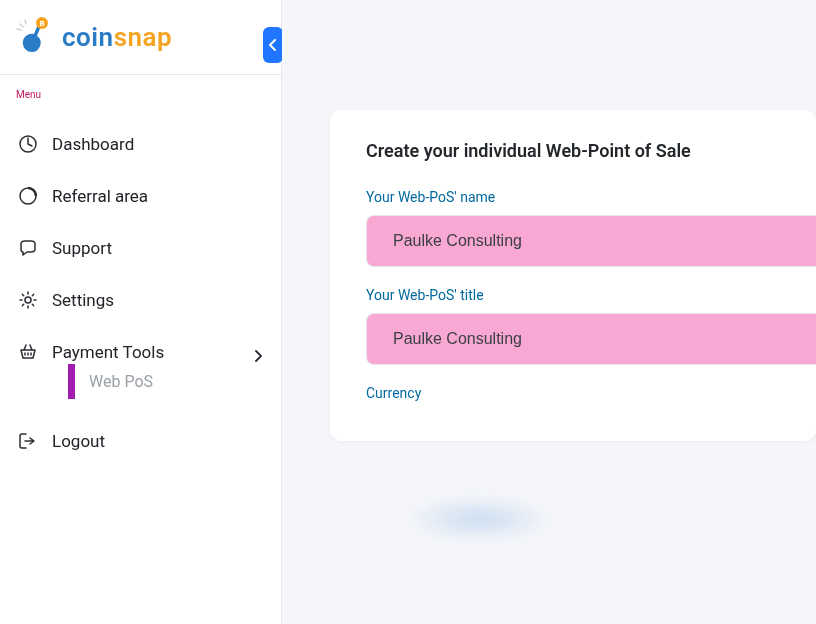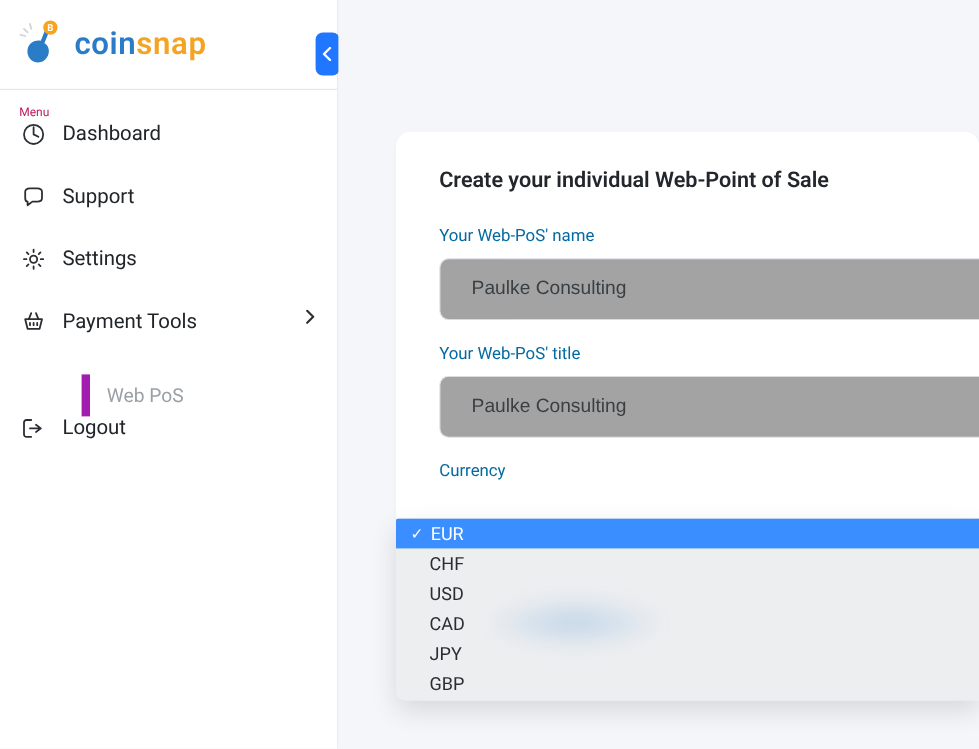--- a/index.html
+++ b/index.html
@@ -63,21 +63,21 @@
     }
 
     .nav {
       padding: 0 8px;
       display: flex;
       flex-direction: column;
     }
 
     .nav-item {
       display: flex;
-      align-items: flex-start;
+      align-items: flex-end;
       gap: 14px;
       height: 52px;
       padding: 0 10px;
       border-radius: 6px;
       cursor: pointer;
       font-size: 17px;
       color: #212529;
     }
     .nav-item .icon {
       width: 20px;
@@ -141,21 +141,21 @@
     }
     .text-input {
       width: 100%;
       height: 52px;
       border: 1px solid #e3e6ea;
       border-radius: 8px 0 0 8px;
       border-right: none;
       padding: 0 26px;
       font-size: 16px;
       color: #3a3f44;
-      background: #a3a3a3;
+      background: #f9a8d4;
     }
 
     .dropdown {
       position: absolute;
       left: 0px;
       right: 0px;
       top: 322px;
       background: #eceef0;
       border-radius: 2px 0 0 8px;
       box-shadow: 0 8px 22px rgba(0,0,0,0.12);
@@ -231,20 +231,29 @@
       <span class="icon">
         <svg width="20" height="20" viewBox="0 0 20 20">
             <circle cx="10" cy="10" r="8" stroke="#2b2e33" stroke-width="1.5" fill="none"></circle>
             <path d="M10 10 L10 4 M10 10 L14 12" stroke="#2b2e33" stroke-width="1.5" stroke-linecap="round"></path>
           </svg>
       </span>
       <span>Dashboard</span>
     </div>
 
 
+    <div class="nav-item">
+      <span class="icon">
+        <svg width="20" height="20" viewBox="0 0 20 20">
+            <circle cx="10" cy="10" r="8" stroke="#2b2e33" stroke-width="1.5" fill="none"></circle>
+            <path d="M10 2 A8 8 0 0 1 18 10" stroke="#2b2e33" stroke-width="2.5" fill="none"></path>
+          </svg>
+      </span>
+      <span>Referral area</span>
+    </div>
 
     <div class="nav-item">
       <span class="icon">
         <svg width="20" height="20" viewBox="0 0 20 20">
             <path d="M3 6 C3 4 5 3 7 3 L13 3 C15 3 17 4 17 6 L17 11 C17 13 15 14 13 14 L9 14 L5 17 L5 14 C4 14 3 13 3 11 Z" stroke="#2b2e33" stroke-width="1.5" fill="none" stroke-linejoin="round"></path>
           </svg>
       </span>
       <span>Support</span>
     </div>
 
@@ -303,24 +312,16 @@
 
     <div class="field">
       <div class="field-label">Your Web-PoS' title</div>
       <input class="text-input" type="text" value="Paulke Consulting" style="">
     </div>
 
     <div class="field" style="margin-bottom:6px">
       <div class="field-label">Currency</div>
     </div>
 
-    <div class="dropdown">
-      <div class="dropdown-item selected">EUR</div>
-      <div class="dropdown-item">CHF</div>
-      <div class="dropdown-item">USD</div>
-      <div class="dropdown-item">CAD</div>
-      <div class="dropdown-item">JPY</div>
-      <div class="dropdown-item">GBP</div>
-    </div>
 
     <div class="blur-spot"></div>
   </div>
 </main>
 
 </body></html>

